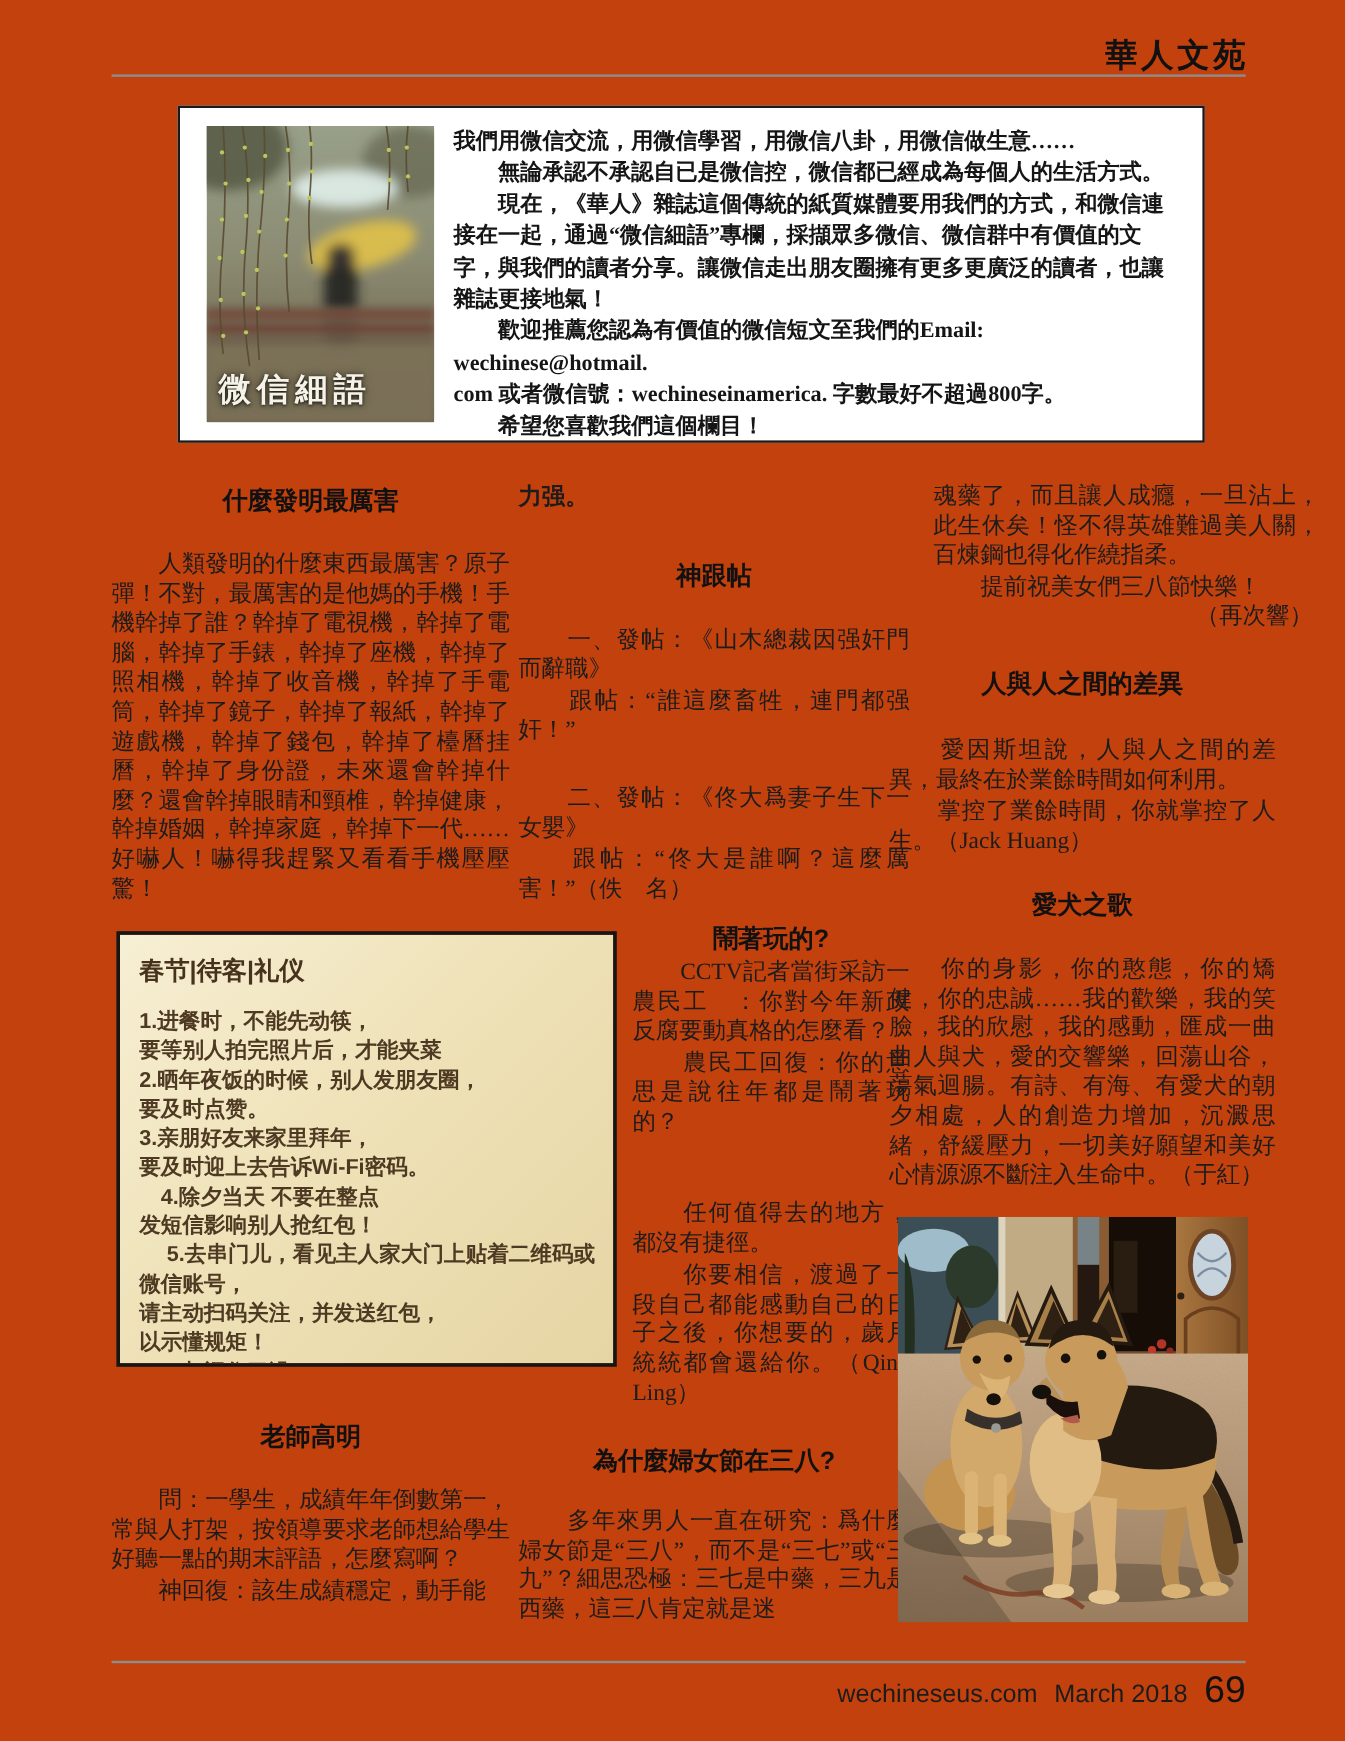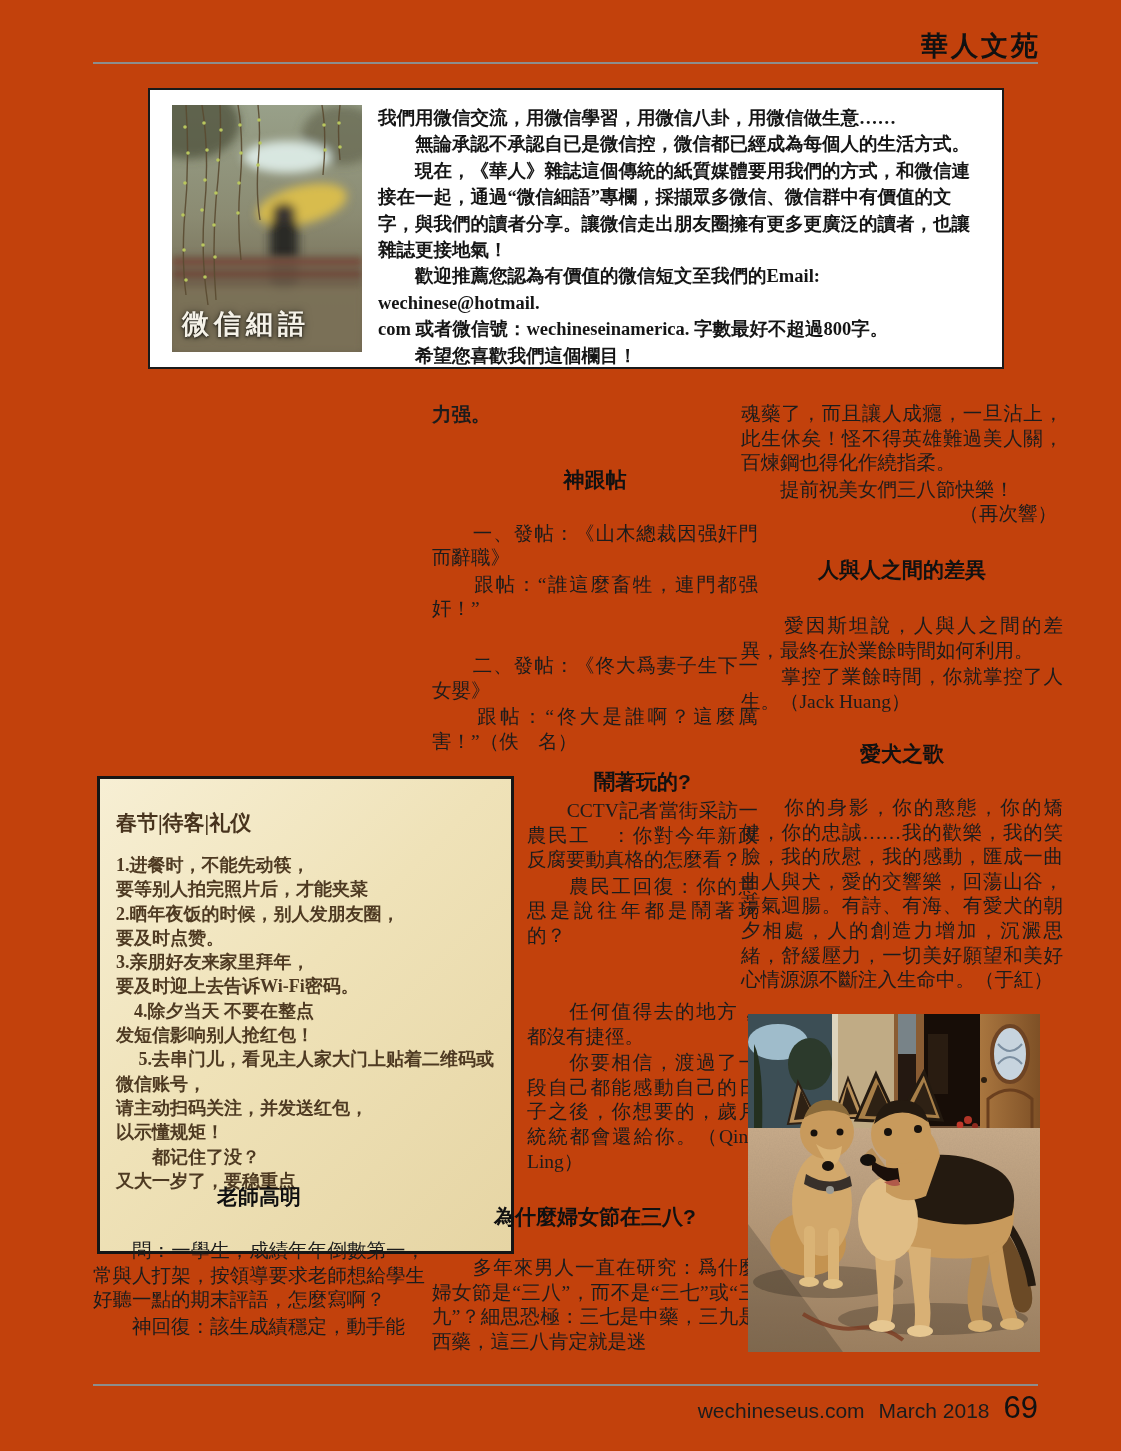--- a/index.html
+++ b/index.html
@@ -43,25 +43,25 @@
   .para{ text-align:justify;font-size:19.5px;line-height:24.6px;color:#1c1c1c; }
   .para + .para{margin-top:2px;}
   .body-block{margin-top:28px;}
   .cont-line{font-size:19.5px;line-height:24.6px;font-weight:bold;}
   .byline{font-size:19.5px;line-height:24.6px;text-align:right;padding-right:6px;}
   
   #shen-list > div:nth-child(3){margin-top:32px;}
   #shen-list > div{margin-top:2px;}
   
   .chunjie{
-    position:absolute;left:97px;top:776px;width:417px;height:478px;
+    position:absolute;left:97px;top:776px;width:417px;height:363px;
     border:3px solid #161616;box-sizing:border-box;
     background:linear-gradient(135deg,#f7efd4 0%,#efe2b8 45%,#e6d5a4 100%);
-    font-family:Liberation Serif, serif;color:#4e3a22;
-    padding:30px 12px 8px 16px;overflow:hidden;
+    font-family:Liberation Sans, sans-serif;color:#4e3a22;
+    padding:16px 12px 8px 16px;overflow:hidden;
   }
   .chunjie-title{font-size:21px;font-weight:bold;margin-bottom:16px;color:#47331d;}
   .chunjie-lines div{font-size:18px;line-height:24.3px;font-weight:bold;white-space:nowrap;}
   
   .dogs-photo{position:absolute;left:748px;top:1014px;width:292px;height:338px;overflow:hidden;}
   
   .footer-rule{position:absolute;left:93px;top:1384px;width:945px;height:2px;background:#8d8d8d;}
   .footer{
     position:absolute;left:93px;top:1390px;width:945px;text-align:right;
     font-family:"Liberation Sans", sans-serif;color:#1c1c1c;
@@ -159,20 +159,26 @@
         <div>　　現在，《華人》雜誌這個傳統的紙質媒體要用我們的方式，和微信連</div>
         <div>接在一起，通過“微信細語”專欄，採擷眾多微信、微信群中有價值的文</div>
         <div>字，與我們的讀者分享。讓微信走出朋友圈擁有更多更廣泛的讀者，也讓</div>
         <div>雜誌更接地氣！</div>
         <div>　　歡迎推薦您認為有價值的微信短文至我們的Email: wechinese@hotmail.</div>
         <div>com 或者微信號：wechineseinamerica. 字數最好不超過800字。</div>
         <div>　　希望您喜歡我們這個欄目！</div>
       </div>
   </div>
 
+  <div class="article" style="left:93px;top:403px;width:332px;">
+    <h3 class="art-title">什麼發明最厲害</h3>
+    <div class="body-block">
+        <div class="para">　　人類發明的什麼東西最厲害？原子彈！不對，最厲害的是他媽的手機！手機幹掉了誰？幹掉了電視機，幹掉了電腦，幹掉了手錶，幹掉了座機，幹掉了照相機，幹掉了收音機，幹掉了手電筒，幹掉了鏡子，幹掉了報紙，幹掉了遊戲機，幹掉了錢包，幹掉了檯曆挂曆，幹掉了身份證，未來還會幹掉什麼？還會幹掉眼睛和頸椎，幹掉健康，幹掉婚姻，幹掉家庭，幹掉下一代……好嚇人！嚇得我趕緊又看看手機壓壓驚！</div>
+      </div>
+  </div>
 
   <div class="chunjie">
     <div class="chunjie-title">春节|待客|礼仪</div>
     <div class="chunjie-lines">
         <div> 1.进餐时，不能先动筷，</div>
         <div>要等别人拍完照片后，才能夹菜</div>
         <div> 2.晒年夜饭的时候，别人发朋友圈，</div>
         <div>要及时点赞。</div>
         <div> 3.亲朋好友来家里拜年，</div>
         <div>要及时迎上去告诉Wi-Fi密码。</div>
@@ -221,21 +227,21 @@
       </div>
   </div>
 
   <div class="article" style="left:432px;top:1203px;width:326px;">
     <h3 class="art-title">為什麼婦女節在三八?</h3>
     <div class="body-block" style="margin-top:25px;">
         <div class="para">　　多年來男人一直在研究：爲什麼婦女節是“三八”，而不是“三七”或“三九”？細思恐極：三七是中藥，三九是西藥，這三八肯定就是迷</div>
       </div>
   </div>
 
-  <div class="article" style="left:741px;top:402px;width:322px;">
+  <div class="article" style="left:778px;top:402px;width:322px;">
     <div>
         <div class="para">魂藥了，而且讓人成癮，一旦沾上，此生休矣！怪不得英雄難過美人關，百煉鋼也得化作繞指柔。</div>
         <div class="para">　　提前祝美女們三八節快樂！</div>
       </div>
     <div class="byline">（再次響）</div>
   </div>
 
   <div class="article" style="left:741px;top:556px;width:322px;">
     <h3 class="art-title">人與人之間的差異</h3>
     <div class="body-block" style="margin-top:30px;">

